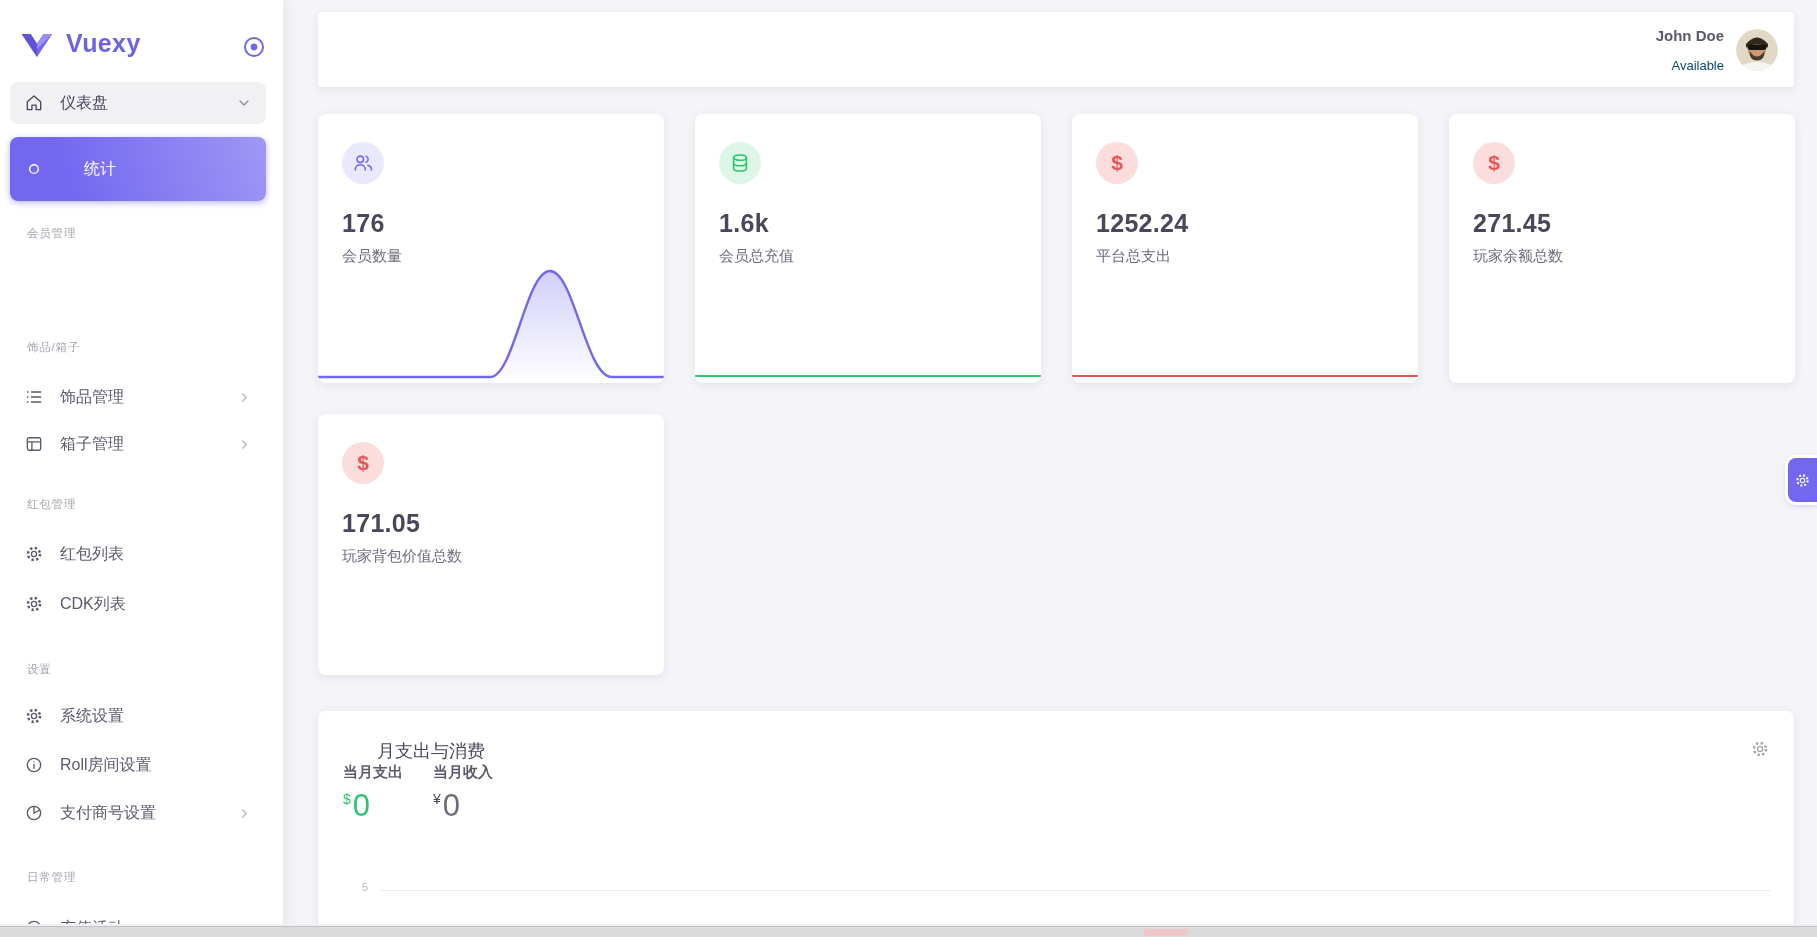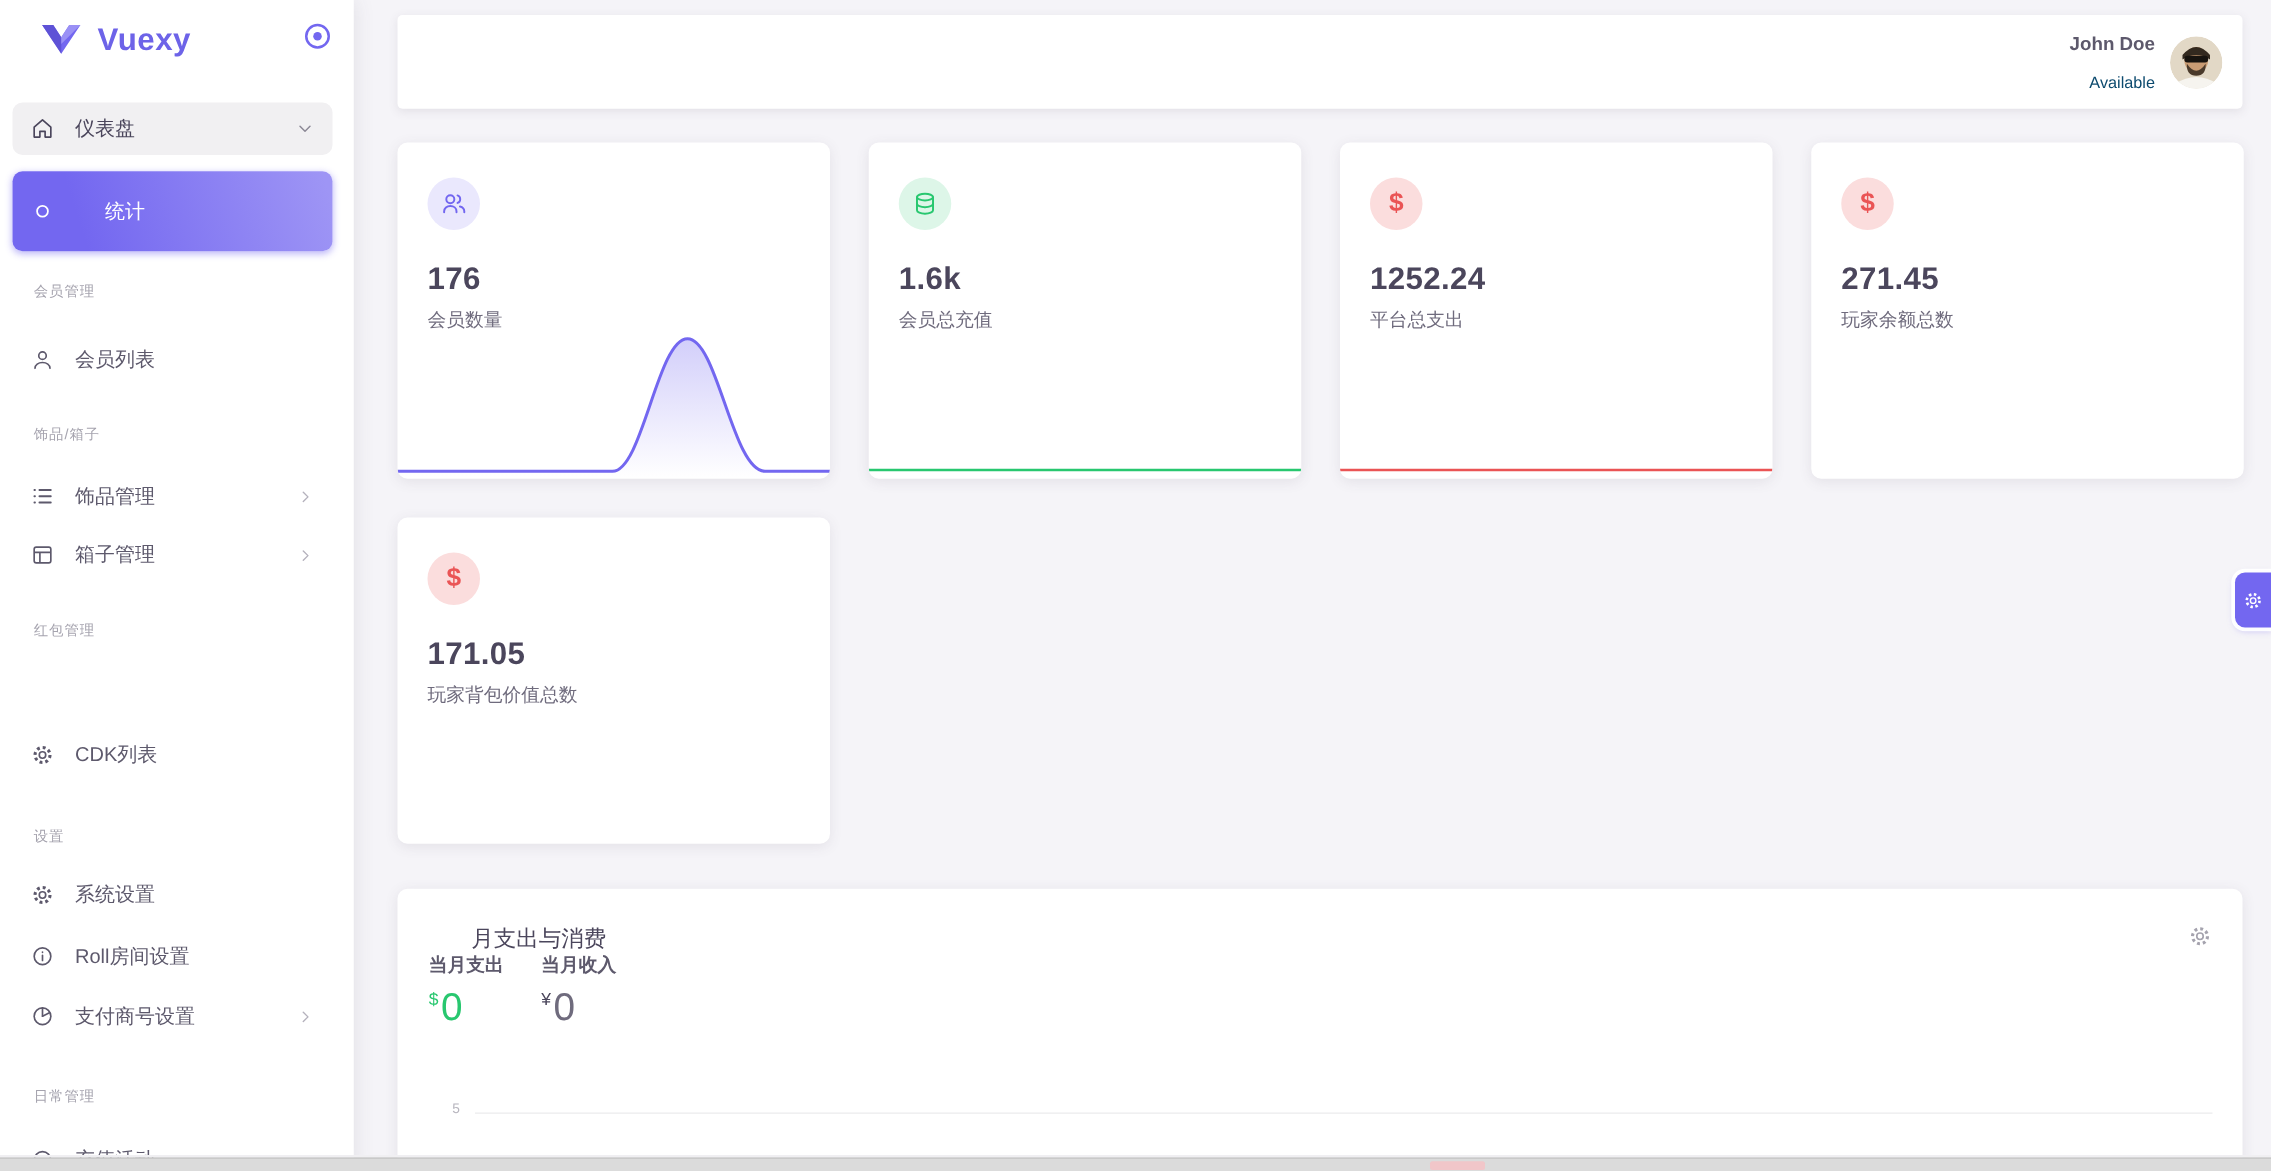--- a/index.html
+++ b/index.html
@@ -11,21 +11,21 @@
     font-family: "Liberation Sans", "DejaVu Sans", sans-serif;
     color: #5d596c;
   }
   svg { display:block; }
 
   
   .sidebar {
     position:absolute; left:0; top:0; width:283px; height:937px;
     background:#fff; box-shadow:0 0 16px rgba(75,70,92,.12); z-index:10;
   }
-  .logo-row { position:absolute; left:32px; right:18px; top:18px; height:40px; display:flex; align-items:flex-start; }
+  .logo-row { position:absolute; left:20px; right:18px; top:18px; height:40px; display:flex; align-items:flex-end; }
   .brand-text { margin-left:12px; font-size:25px; font-weight:bold; color:#6d63e8; letter-spacing:.4px; }
   .pin-toggle { margin-left:auto; cursor:pointer; }
 
   .nav-item {
     position:absolute; left:10px; width:256px; height:44px;
     display:flex; align-items:center; padding:0 14px; border-radius:8px;
     font-size:16px; color:#5d596c; cursor:pointer;
   }
   .nav-item .mi { width:20px; height:20px; margin-right:16px; flex:none; }
   .nav-item .chev { margin-left:auto; }
@@ -153,29 +153,20 @@
     <span class="mi">
       <svg width="20" height="20" viewBox="0 0 24 24" fill="none" stroke="#fff" stroke-width="1.7">
           <circle cx="12" cy="12" r="5.2"></circle>
         </svg>
     </span>
     <span>统计</span>
   </div>
 
   <div class="nav-heading h0">会员管理</div>
 
-  <div class="nav-item i2">
-    <span class="mi">
-      <svg width="20" height="20" viewBox="0 0 24 24" fill="none" stroke="#5d596c" stroke-width="1.6" stroke-linecap="round">
-        <circle cx="12" cy="7.8" r="3.6"></circle>
-          <path d="M4.8 20 c0-3.4 3.2-5.6 7.2-5.6 s7.2 2.2 7.2 5.6"></path>
-      </svg>
-    </span>
-    <span>会员列表</span>
-  </div>
 
   <div class="nav-heading h1">饰品/箱子</div>
 
   <div class="nav-item i3">
     <span class="mi">
       <svg width="20" height="20" viewBox="0 0 24 24" fill="none" stroke="#5d596c" stroke-width="1.7" stroke-linecap="round">
         <path d="M9 6 H20 M9 12 H20 M9 18 H20 M4.2 6 H4.8 M4.2 12 H4.8 M4.2 18 H4.8"></path>
       </svg>
     </span>
     <span>饰品管理</span>
@@ -196,20 +187,29 @@
     <span>箱子管理</span>
     <span class="chev">
       <svg width="15" height="15" viewBox="0 0 24 24" fill="none" stroke="#b5b2bd" stroke-width="1.8" stroke-linecap="round" stroke-linejoin="round">
           <polyline points="9 6 15 12 9 18"></polyline>
         </svg>
     </span>
   </div>
 
   <div class="nav-heading h2">红包管理</div>
 
+  <div class="nav-item i5">
+    <span class="mi">
+      <svg width="20" height="20" viewBox="0 0 24 24" fill="none" stroke="#5d596c">
+        <circle cx="12" cy="12" r="7.2" stroke-width="3" stroke-dasharray="2.8 2.85"></circle>
+          <circle cx="12" cy="12" r="3.1" stroke-width="1.6"></circle>
+      </svg>
+    </span>
+    <span>红包列表</span>
+  </div>
 
   <div class="nav-item i6">
     <span class="mi">
       <svg width="20" height="20" viewBox="0 0 24 24" fill="none" stroke="#5d596c">
         <circle cx="12" cy="12" r="7.2" stroke-width="3" stroke-dasharray="2.8 2.85"></circle>
           <circle cx="12" cy="12" r="3.1" stroke-width="1.6"></circle>
       </svg>
     </span>
     <span>CDK列表</span>
   </div>

